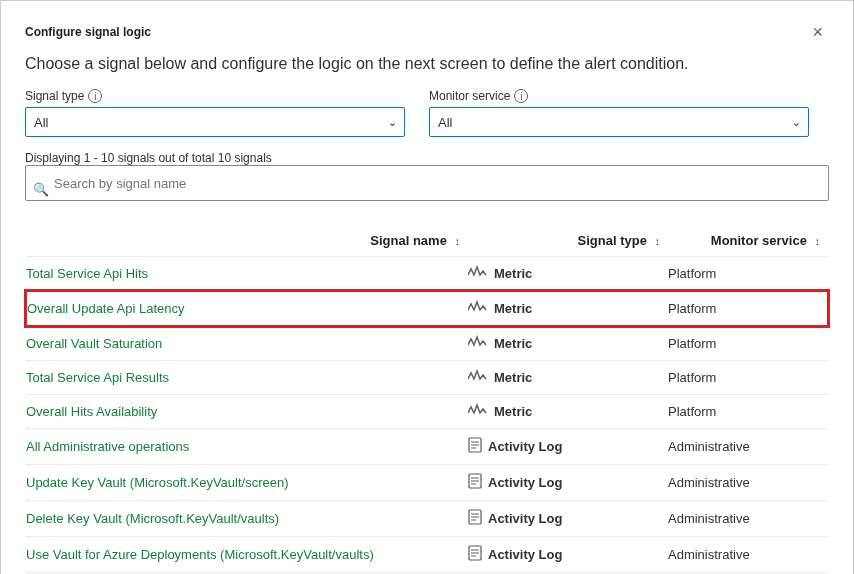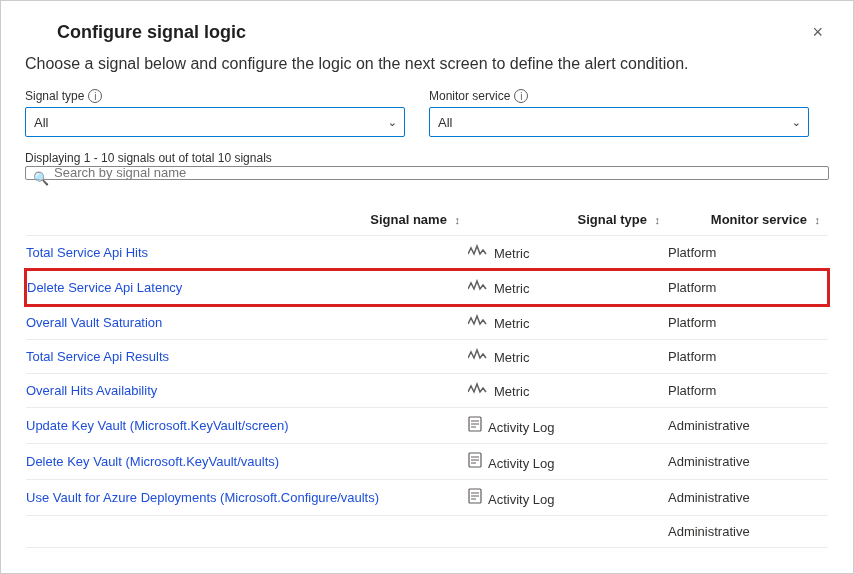--- a/index.html
+++ b/index.html
@@ -21,24 +21,23 @@
       position: relative;
       padding: 20px 24px 24px 24px;
     }
     .dialog-header {
       display: flex;
       justify-content: space-between;
       align-items: center;
       margin-bottom: 12px;
     }
     .dialog-title {
-      font-size: 18px;
+      font-size: 12px;
       font-weight: 600;
       color: #1f1f1f;
-      margin-left: 32px;
     }
     .close-btn {
       background: none;
       border: none;
       cursor: pointer;
       font-size: 18px;
       color: #605e5c;
       padding: 2px 6px;
       line-height: 1;
     }
@@ -103,21 +102,21 @@
       pointer-events: none;
       color: #323130;
       font-size: 11px;
     }
     .displaying-text {
       font-size: 12px;
       color: #323130;
     }
     .search-box {
       width: 100%;
-      height: 14px;
+      height: 36px;
       border: 1px solid #8a8886;
       border-radius: 2px;
       padding: 0 8px 0 28px;
       font-size: 13px;
       color: #323130;
       outline: none;
       margin-bottom: 12px;
     }
     .search-wrapper {
       position: relative;
@@ -152,32 +151,33 @@
       margin-left: 4px;
     }
     .table tbody tr td {
       padding: 8px 8px 8px 0;
       border-bottom: 1px solid #edebe9;
       color: #323130;
       font-size: 13px;
       vertical-align: middle;
     }
     .signal-link {
-      color: #1d4ed8;
+      color: #15803d;
       text-decoration: none;
       cursor: pointer;
     }
     .signal-type-icon {
       color: #605e5c;
       font-size: 14px;
       margin-right: 6px;
     }
     .signal-type-cell {
       display: flex;
-      align-items: flex-end;
+      align-items: center;
+      font-weight: bold;
     }
     .highlighted-row td {
       border: 2px solid #d92020 !important;
     }
     .highlighted-row td:first-child {
       border-right: none !important;
     }
     .highlighted-row td:nth-child(2) {
       border-left: none !important;
       border-right: none !important;
@@ -269,21 +269,21 @@
             <div class="signal-type-cell">
               <span class="signal-type-icon"><svg width="20" height="14" viewBox="0 0 20 14" fill="none" xmlns="http://www.w3.org/2000/svg">
       <polyline points="0,10 3,4 6,10 9,2 12,10 15,6 18,10" stroke="#605e5c" stroke-width="1.5" fill="none"></polyline>
     </svg></span>
               <span>Metric</span>
             </div>
           </td>
           <td>Platform</td>
         </tr>
         <tr class="highlighted-row">
-          <td><a class="signal-link">Delete Service Api Latency</a></td>
+          <td><a class="signal-link">Overall Update Api Latency</a></td>
           <td>
             <div class="signal-type-cell">
               <span class="signal-type-icon"><svg width="20" height="14" viewBox="0 0 20 14" fill="none" xmlns="http://www.w3.org/2000/svg">
       <polyline points="0,10 3,4 6,10 9,2 12,10 15,6 18,10" stroke="#605e5c" stroke-width="1.5" fill="none"></polyline>
     </svg></span>
               <span>Metric</span>
             </div>
           </td>
           <td>Platform</td>
         </tr>
@@ -317,64 +317,79 @@
             <div class="signal-type-cell">
               <span class="signal-type-icon"><svg width="20" height="14" viewBox="0 0 20 14" fill="none" xmlns="http://www.w3.org/2000/svg">
       <polyline points="0,10 3,4 6,10 9,2 12,10 15,6 18,10" stroke="#605e5c" stroke-width="1.5" fill="none"></polyline>
     </svg></span>
               <span>Metric</span>
             </div>
           </td>
           <td>Platform</td>
         </tr>
         <tr>
-          <td><a class="signal-link">Update Key Vault (Microsoft.KeyVault/screen)</a></td>
+          <td><a class="signal-link">All Administrative operations</a></td>
           <td>
             <div class="signal-type-cell">
               <span class="signal-type-icon"><svg width="14" height="16" viewBox="0 0 14 16" fill="none" xmlns="http://www.w3.org/2000/svg">
       <rect x="1" y="1" width="12" height="14" rx="1" stroke="#605e5c" stroke-width="1.2" fill="none"></rect>
       <line x1="3" y1="5" x2="11" y2="5" stroke="#605e5c" stroke-width="1"></line>
       <line x1="3" y1="8" x2="11" y2="8" stroke="#605e5c" stroke-width="1"></line>
       <line x1="3" y1="11" x2="8" y2="11" stroke="#605e5c" stroke-width="1"></line>
     </svg></span>
               <span>Activity Log</span>
             </div>
           </td>
           <td>Administrative</td>
         </tr>
         <tr>
-          <td><a class="signal-link">Delete Key Vault (Microsoft.KeyVault/vaults)</a></td>
+          <td><a class="signal-link">Update Key Vault (Microsoft.KeyVault/screen)</a></td>
           <td>
             <div class="signal-type-cell">
               <span class="signal-type-icon"><svg width="14" height="16" viewBox="0 0 14 16" fill="none" xmlns="http://www.w3.org/2000/svg">
       <rect x="1" y="1" width="12" height="14" rx="1" stroke="#605e5c" stroke-width="1.2" fill="none"></rect>
       <line x1="3" y1="5" x2="11" y2="5" stroke="#605e5c" stroke-width="1"></line>
       <line x1="3" y1="8" x2="11" y2="8" stroke="#605e5c" stroke-width="1"></line>
       <line x1="3" y1="11" x2="8" y2="11" stroke="#605e5c" stroke-width="1"></line>
     </svg></span>
               <span>Activity Log</span>
             </div>
           </td>
           <td>Administrative</td>
         </tr>
         <tr>
-          <td><a class="signal-link">Use Vault for Azure Deployments (Microsoft.Configure/vaults)</a></td>
+          <td><a class="signal-link">Delete Key Vault (Microsoft.KeyVault/vaults)</a></td>
           <td>
             <div class="signal-type-cell">
               <span class="signal-type-icon"><svg width="14" height="16" viewBox="0 0 14 16" fill="none" xmlns="http://www.w3.org/2000/svg">
       <rect x="1" y="1" width="12" height="14" rx="1" stroke="#605e5c" stroke-width="1.2" fill="none"></rect>
       <line x1="3" y1="5" x2="11" y2="5" stroke="#605e5c" stroke-width="1"></line>
       <line x1="3" y1="8" x2="11" y2="8" stroke="#605e5c" stroke-width="1"></line>
       <line x1="3" y1="11" x2="8" y2="11" stroke="#605e5c" stroke-width="1"></line>
     </svg></span>
               <span>Activity Log</span>
             </div>
           </td>
           <td>Administrative</td>
         </tr>
         <tr>
+          <td><a class="signal-link">Use Vault for Azure Deployments (Microsoft.KeyVault/vaults)</a></td>
+          <td>
+            <div class="signal-type-cell">
+              <span class="signal-type-icon"><svg width="14" height="16" viewBox="0 0 14 16" fill="none" xmlns="http://www.w3.org/2000/svg">
+      <rect x="1" y="1" width="12" height="14" rx="1" stroke="#605e5c" stroke-width="1.2" fill="none"></rect>
+      <line x1="3" y1="5" x2="11" y2="5" stroke="#605e5c" stroke-width="1"></line>
+      <line x1="3" y1="8" x2="11" y2="8" stroke="#605e5c" stroke-width="1"></line>
+      <line x1="3" y1="11" x2="8" y2="11" stroke="#605e5c" stroke-width="1"></line>
+    </svg></span>
+              <span>Activity Log</span>
+            </div>
+          </td>
+          <td>Administrative</td>
+        </tr>
+        <tr>
           <td></td>
           <td></td>
           <td>Administrative</td>
         </tr>
       </tbody>
   </table>
 </div>
 
 </body></html>

